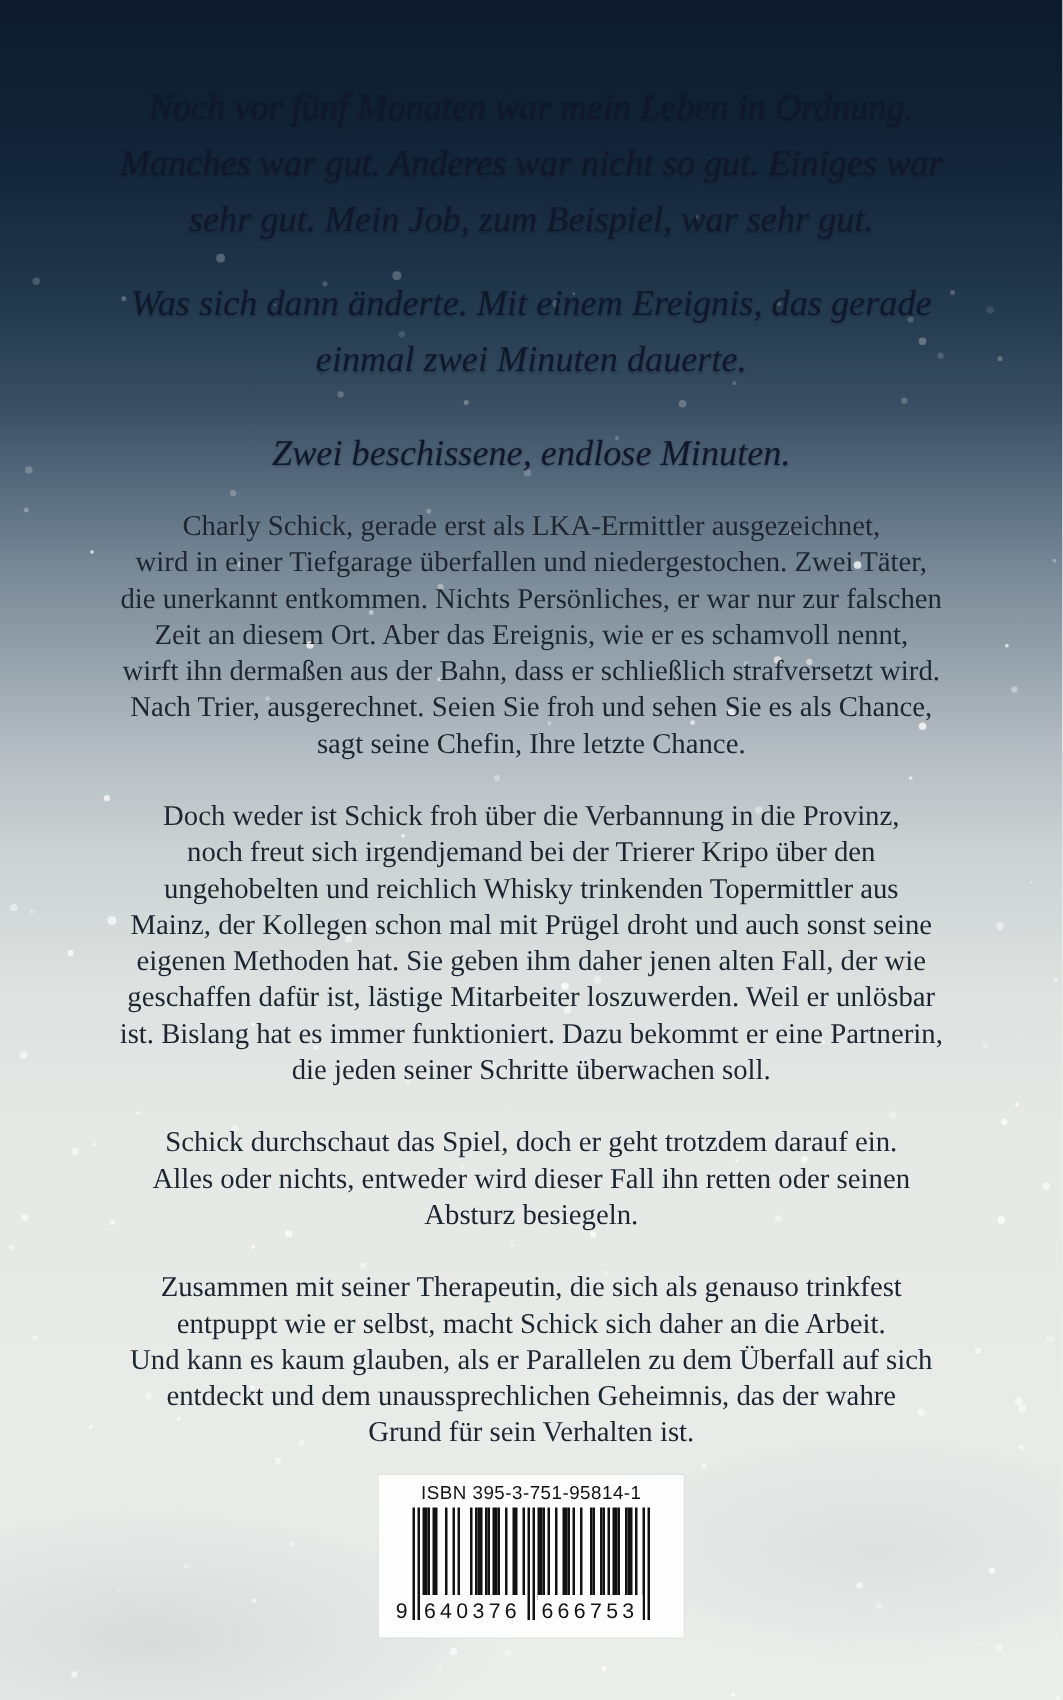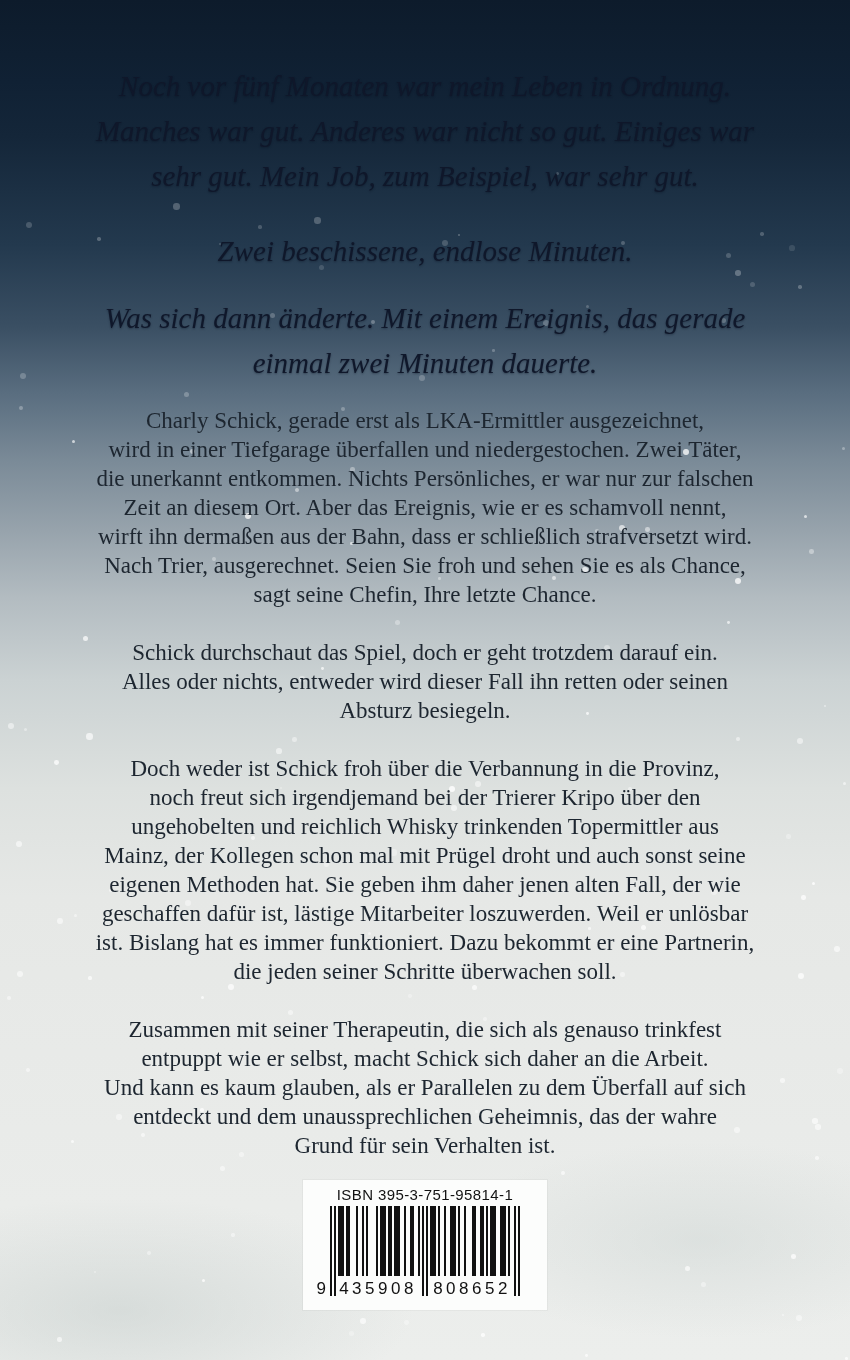--- a/index.html
+++ b/index.html
@@ -214,42 +214,42 @@
       <div class="flake" style="left: 834px; top: 946px; width: 6.3px; height: 6.3px; opacity: 0.61;"></div>
       <div class="flake" style="left: 492px; top: 349px; width: 2.7px; height: 2.7px; opacity: 0.24;"></div>
       <div class="flake" style="left: 324px; top: 862px; width: 4.7px; height: 4.7px; opacity: 0.41;"></div>
       <div class="flake" style="left: 94px; top: 1271px; width: 2.4px; height: 2.4px; opacity: 0.37;"></div>
     </div>
 
   <div class="content">
     <p class="para quote q1">Noch vor fünf Monaten war mein Leben in Ordnung.
 Manches war gut. Anderes war nicht so gut. Einiges war
 sehr gut. Mein Job, zum Beispiel, war sehr gut.</p>
-    <p class="para quote q3">Zwei beschissene, endlose Minuten.</p>
     <p class="para quote q2">Was sich dann änderte. Mit einem Ereignis, das gerade
 einmal zwei Minuten dauerte.</p>
+    <p class="para quote q3">Zwei beschissene, endlose Minuten.</p>
 
     <p class="para syn s1">Charly Schick, gerade erst als LKA-Ermittler ausgezeichnet,
 wird in einer Tiefgarage überfallen und niedergestochen. Zwei Täter,
 die unerkannt entkommen. Nichts Persönliches, er war nur zur falschen
 Zeit an diesem Ort. Aber das Ereignis, wie er es schamvoll nennt,
 wirft ihn dermaßen aus der Bahn, dass er schließlich strafversetzt wird.
 Nach Trier, ausgerechnet. Seien Sie froh und sehen Sie es als Chance,
 sagt seine Chefin, Ihre letzte Chance.</p>
-    <p class="para syn s3">Schick durchschaut das Spiel, doch er geht trotzdem darauf ein.
-Alles oder nichts, entweder wird dieser Fall ihn retten oder seinen
-Absturz besiegeln.</p>
     <p class="para syn s2">Doch weder ist Schick froh über die Verbannung in die Provinz,
 noch freut sich irgendjemand bei der Trierer Kripo über den
 ungehobelten und reichlich Whisky trinkenden Topermittler aus
 Mainz, der Kollegen schon mal mit Prügel droht und auch sonst seine
 eigenen Methoden hat. Sie geben ihm daher jenen alten Fall, der wie
 geschaffen dafür ist, lästige Mitarbeiter loszuwerden. Weil er unlösbar
 ist. Bislang hat es immer funktioniert. Dazu bekommt er eine Partnerin,
 die jeden seiner Schritte überwachen soll.</p>
+    <p class="para syn s3">Schick durchschaut das Spiel, doch er geht trotzdem darauf ein.
+Alles oder nichts, entweder wird dieser Fall ihn retten oder seinen
+Absturz besiegeln.</p>
     <p class="para syn s4">Zusammen mit seiner Therapeutin, die sich als genauso trinkfest
 entpuppt wie er selbst, macht Schick sich daher an die Arbeit.
 Und kann es kaum glauben, als er Parallelen zu dem Überfall auf sich
 entdeckt und dem unaussprechlichen Geheimnis, das der wahre
 Grund für sein Verhalten ist.</p>
   </div>
 
   <div class="isbn-box">
     <div class="isbn-label">ISBN 395-3-751-95814-1</div>
     <div class="bars">
@@ -343,18 +343,18 @@
         <div class="bar-mod on"></div>
         <div class="bar-mod"></div>
         <div class="bar-mod on"></div>
         <div class="bar-mod"></div>
         <div class="bar-mod"></div>
         <div class="bar-mod on tall"></div>
         <div class="bar-mod tall"></div>
         <div class="bar-mod on tall"></div>
         <div class="bdrow">
         <span class="bd bd-first">9</span>
-        <span class="bd bd-g1">435908</span>
-        <span class="bd bd-g2">808652</span>
+        <span class="bd bd-g1">640376</span>
+        <span class="bd bd-g2">666753</span>
       </div>
     </div>
   </div>
 </div>
 
 </body></html>

